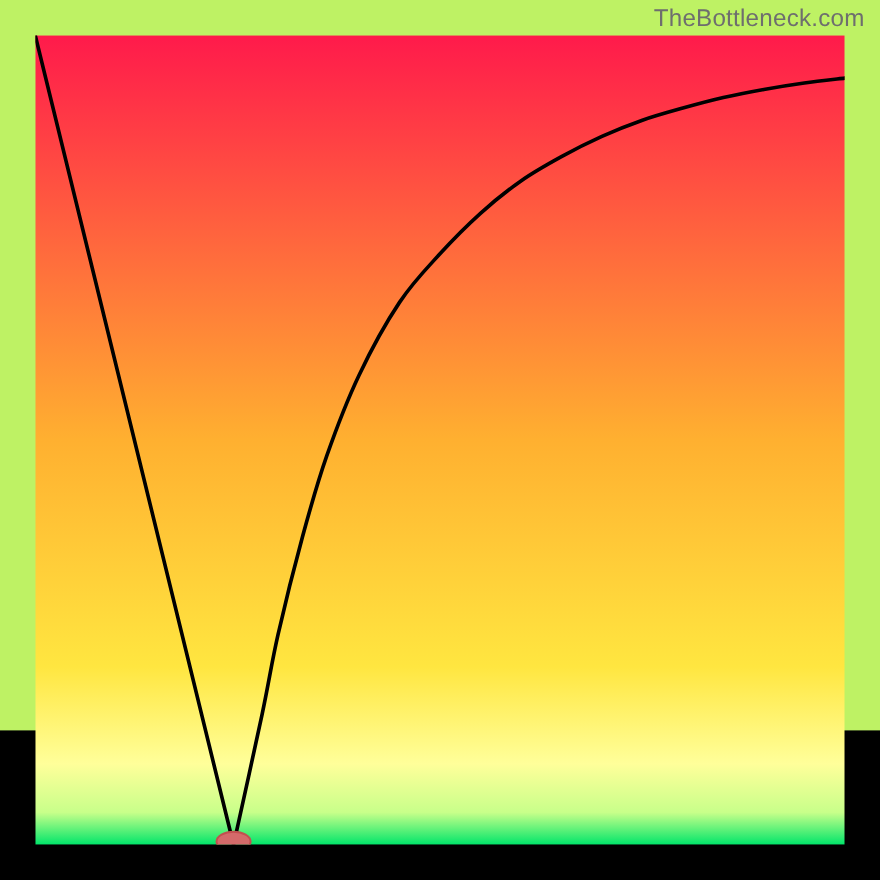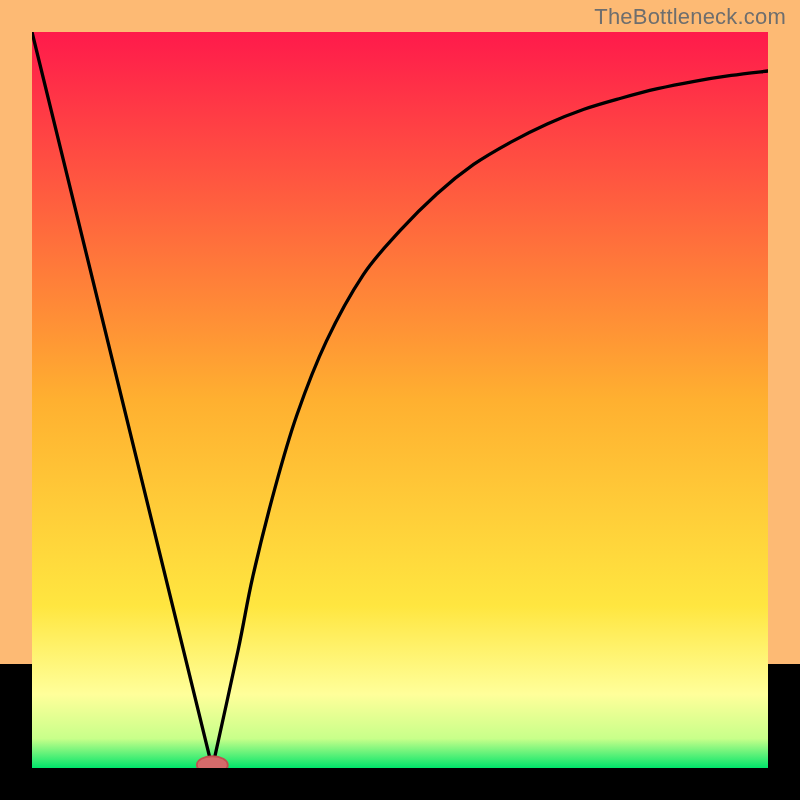--- a/index.html
+++ b/index.html
@@ -8,21 +8,21 @@
     width: 800px;
     height: 800px;
     background: #000;
     overflow: hidden;
     font-family: Arial, Helvetica, sans-serif;
   }
   .frame {
     position: relative;
     width: 800px;
     height: 664px;
-    background: #fdba74;
+    background: #bef264;
   }
   .plot {
     position: absolute;
     left: 32px;
     top: 32px;
     width: 736px;
     height: 736px;
     overflow: hidden;
   }
   .watermark {

